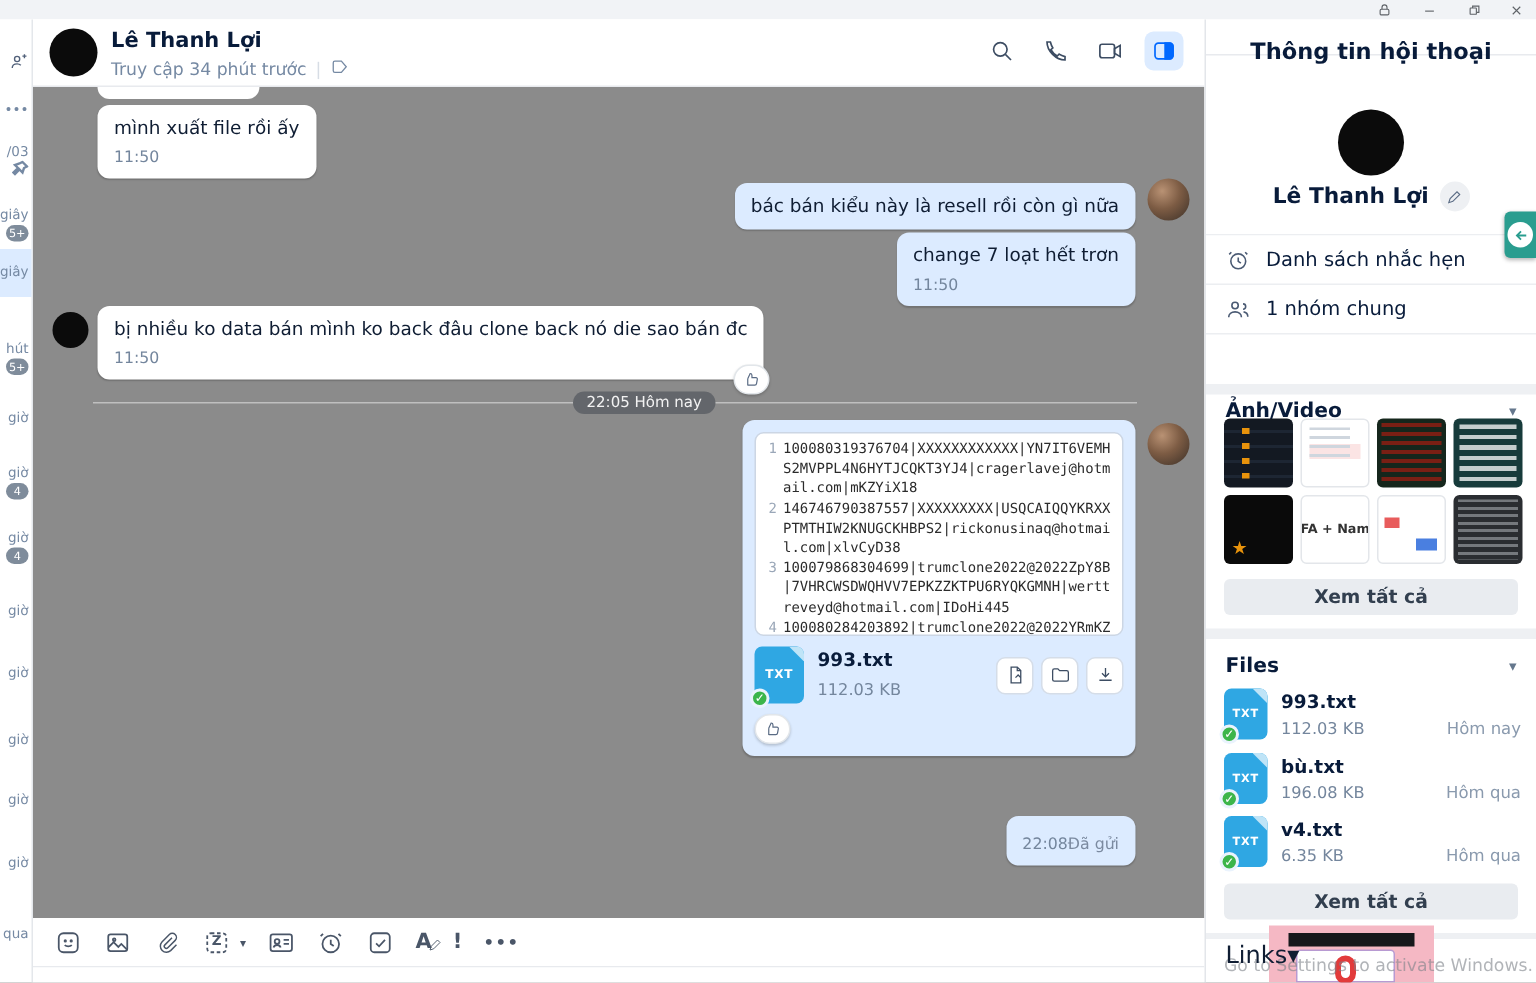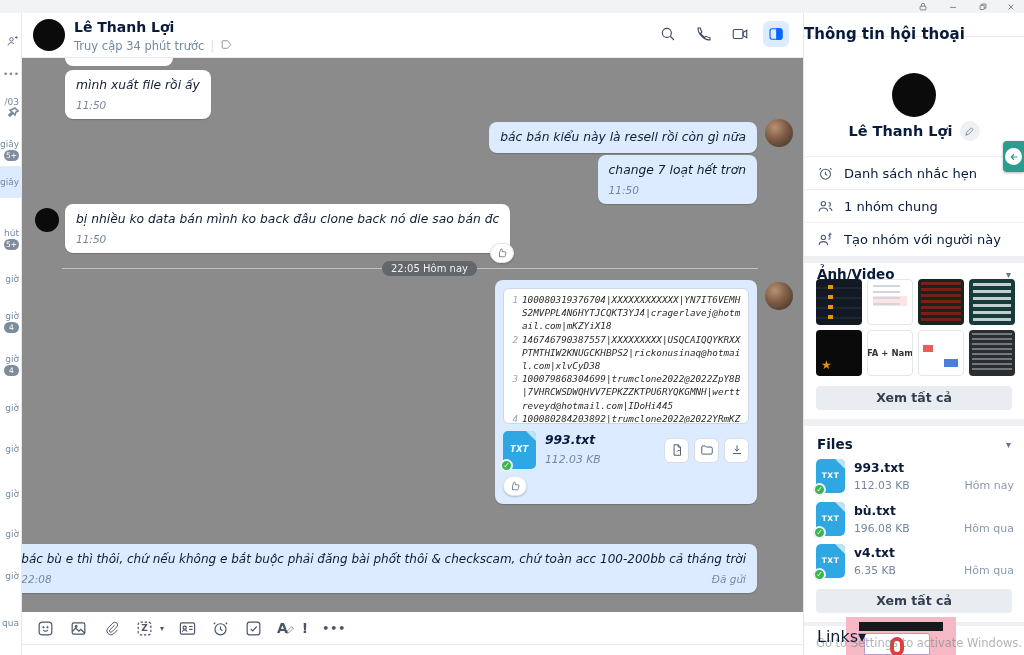--- a/index.html
+++ b/index.html
@@ -28,21 +28,21 @@
   .ch-status { position:absolute; left:52px; top:25px; font-size:11.5px; color:#7589a3; display:flex; align-items:center; gap:6px; }
   .ch-sep { color:#d7dde5; }
   .tagicon svg { width:13px; height:13px; stroke:#7589a3; fill:none; stroke-width:1.6; }
   .ch-actions { position:absolute; right:14px; top:8px; display:flex; align-items:center; gap:10px; }
   .ch-actions .abtn { width:26px; height:26px; border-radius:6px; display:flex; align-items:center; justify-content:center; color:#3d4d63; cursor:pointer; }
   .ch-actions .abtn svg { width:18px; height:18px; stroke:currentColor; fill:none; stroke-width:1.5; }
   .abtn.active { background:#dcebff; color:#0068ff; }
 
   
   .canvas { position:absolute; left:0; top:45px; width:781px; height:554px; background:#8b8b8b; overflow:hidden; }
-  .bubble { position:absolute; border-radius:8px; padding:7px 11px; font-size:12.3px; line-height:1.35; color:#0f1d33; box-shadow:0 1px 1px rgba(0,0,0,.18);font-style:italic; }
+  .bubble { position:absolute; border-radius:8px; padding:7px 11px; font-size:12.3px; line-height:1.35; color:#0f1d33; box-shadow:0 1px 1px rgba(0,0,0,.18); }
   .w { background:#fff; } .b { background:#dcebff; }
   .nw { white-space:nowrap; }
   .time { font-size:10.5px; color:#74869d; margin-top:4px; }
   .frag { position:absolute; left:43px; top:0; width:108px; height:8px; background:#fff; border-radius:0 0 8px 8px; }
   .av { position:absolute; border-radius:50%; cursor:pointer; }
   .av.black { background:#0b0b0b; }
   .av.photo { background:radial-gradient(circle at 35% 30%, #b99274 0%, #7d5c44 45%, #3a2f27 100%); }
   .chip { position:absolute; width:24px; height:20px; background:#fff; border:1px solid #e2e6ea; border-radius:10px; display:flex; align-items:center; justify-content:center; box-shadow:0 1px 2px rgba(0,0,0,.2); cursor:pointer; }
   .chip svg { width:12px; height:12px; stroke:#5a6b84; fill:none; stroke-width:1.6; }
   .divline { position:absolute; left:40px; right:45px; top:210px; height:1px; background:rgba(255,255,255,.45); }
@@ -74,21 +74,21 @@
   .toolbar { position:absolute; left:0; top:599px; width:781px; height:33px; background:#fff; border-bottom:1px solid #e8eaee; display:flex; align-items:center; gap:14px; padding-left:14px; }
   .tbtn { display:flex; align-items:center; justify-content:center; color:#4a5668; cursor:pointer; }
   .tbtn svg { width:19px; height:19px; stroke:currentColor; fill:none; stroke-width:1.5; }
   .tbtn .glyph { font-size:14px; font-weight:bold; }
   .tbtn .zg { position:absolute; font-size:9px; font-weight:bold; }
   .caret { font-size:8px; color:#4a5668; margin-left:-8px; }
   .inputbar { position:absolute; left:0; top:632px; width:781px; height:10px; background:#fff; }
 
   
   .panel { position:absolute; left:803px; top:13px; width:221px; height:642px; background:#fff; border-left:1px solid #e3e6ea; }
-  .p-header { position:absolute; left:0; top:0; width:100%; height:24px; border-bottom:1px solid #e8eaee; line-height:42px; font-size:15px; font-weight:bold; color:#081b3a; }
+  .p-header { position:absolute; left:0; top:0; width:100%; height:24px; border-bottom:1px solid #e8eaee; text-align:center; line-height:42px; font-size:15px; font-weight:bold; color:#081b3a; }
   .p-avatar { position:absolute; left:50%; margin-left:-22px; top:60px; width:44px; height:44px; border-radius:50%; background:#0b0b0b; cursor:pointer; }
   .p-namerow { position:absolute; left:0; top:108px; width:100%; display:flex; align-items:center; justify-content:center; gap:7px; }
   .p-name { font-size:14.5px; font-weight:bold; color:#081b3a; }
   .p-edit { width:20px; height:20px; border-radius:50%; background:#eef0f3; display:flex; align-items:center; justify-content:center; cursor:pointer; }
   .p-edit svg { width:11px; height:11px; stroke:#5a6b84; fill:none; stroke-width:1.6; }
   .hair { position:absolute; left:0; width:100%; height:1px; background:#eceef1; }
   .menurow { position:absolute; left:0; width:100%; height:32px; display:flex; align-items:center; padding-left:13px; gap:10px; font-size:13px; color:#081b3a; cursor:pointer; background:#fff; }
   .menurow svg { width:17px; height:17px; stroke:#4a5a73; fill:none; stroke-width:1.5; flex:none; }
   .band { position:absolute; left:0; width:100%; height:7px; background:#eef0f3; }
   .sechead { position:absolute; left:0; width:100%; height:22px; display:flex; align-items:center; padding:0 13px; }
@@ -336,21 +336,20 @@
         <div class="chip inchip">
             <svg viewBox="0 0 24 24">
               <path d="M7 11v9M7 11l3.2-7C11.6 4 12.6 5 12.6 6.5V9.5H18c1 0 2 1 1.8 2.1l-1.1 5.8c-.2 1.4-1 2.1-2.3 2.1H7"></path>
             </svg>
           </div>
       </div>
       <div class="av photo" style="right:10px; top:224px; width:28px; height:28px;"></div>
 
 
       <div class="bubble b" style="right:46px; top:486px; white-space:nowrap;">
-        <div style="font-size:12px">bác bù e thì thôi, chứ nếu không e bắt buộc phải đăng bài phốt thôi &amp; checkscam, chứ toàn acc 100-200bb cả tháng trời</div>
         <div class="msg-footer">
           <span>22:08</span>
           <span class="sent">Đã gửi</span>
         </div>
       </div>
     </div>
 
     <div class="toolbar">
       <span class="tbtn">
           <svg viewBox="0 0 24 24">
@@ -435,27 +434,20 @@
     </div>
     <div class="hair" style="top:176px"></div>
     <div class="menurow" style="top:177px">
       <svg viewBox="0 0 24 24">
           <circle cx="9" cy="8" r="3"></circle>
           <path d="M3 19c0-3 2.5-5 6-5s6 2 6 5M16.5 6.5a2.5 2.5 0 010 5M17 14c2.5.4 4 2 4 4.5"></path>
         </svg>
       <span>1 nhóm chung</span>
     </div>
     <div class="hair" style="top:209px"></div>
-    <div class="menurow" style="top:210px">
-      <svg viewBox="0 0 24 24">
-          <circle cx="9" cy="9" r="3"></circle>
-          <path d="M3 20c0-3 2.5-5 6-5s6 2 6 5M16 6.5a2.5 2.5 0 010 5M18.5 2.5v4M16.5 4.5h4"></path>
-        </svg>
-      <span>Tạo nhóm với người này</span>
-    </div>
 
     <div class="band" style="top:243px"></div>
     <div class="sechead" style="top:250px">
       <span class="st">Ảnh/Video</span>
       <span class="chev">▾</span>
     </div>
     <div class="grid">
       <div class="thumb t1"></div>
       <div class="thumb t2"></div>
       <div class="thumb t3"></div>

